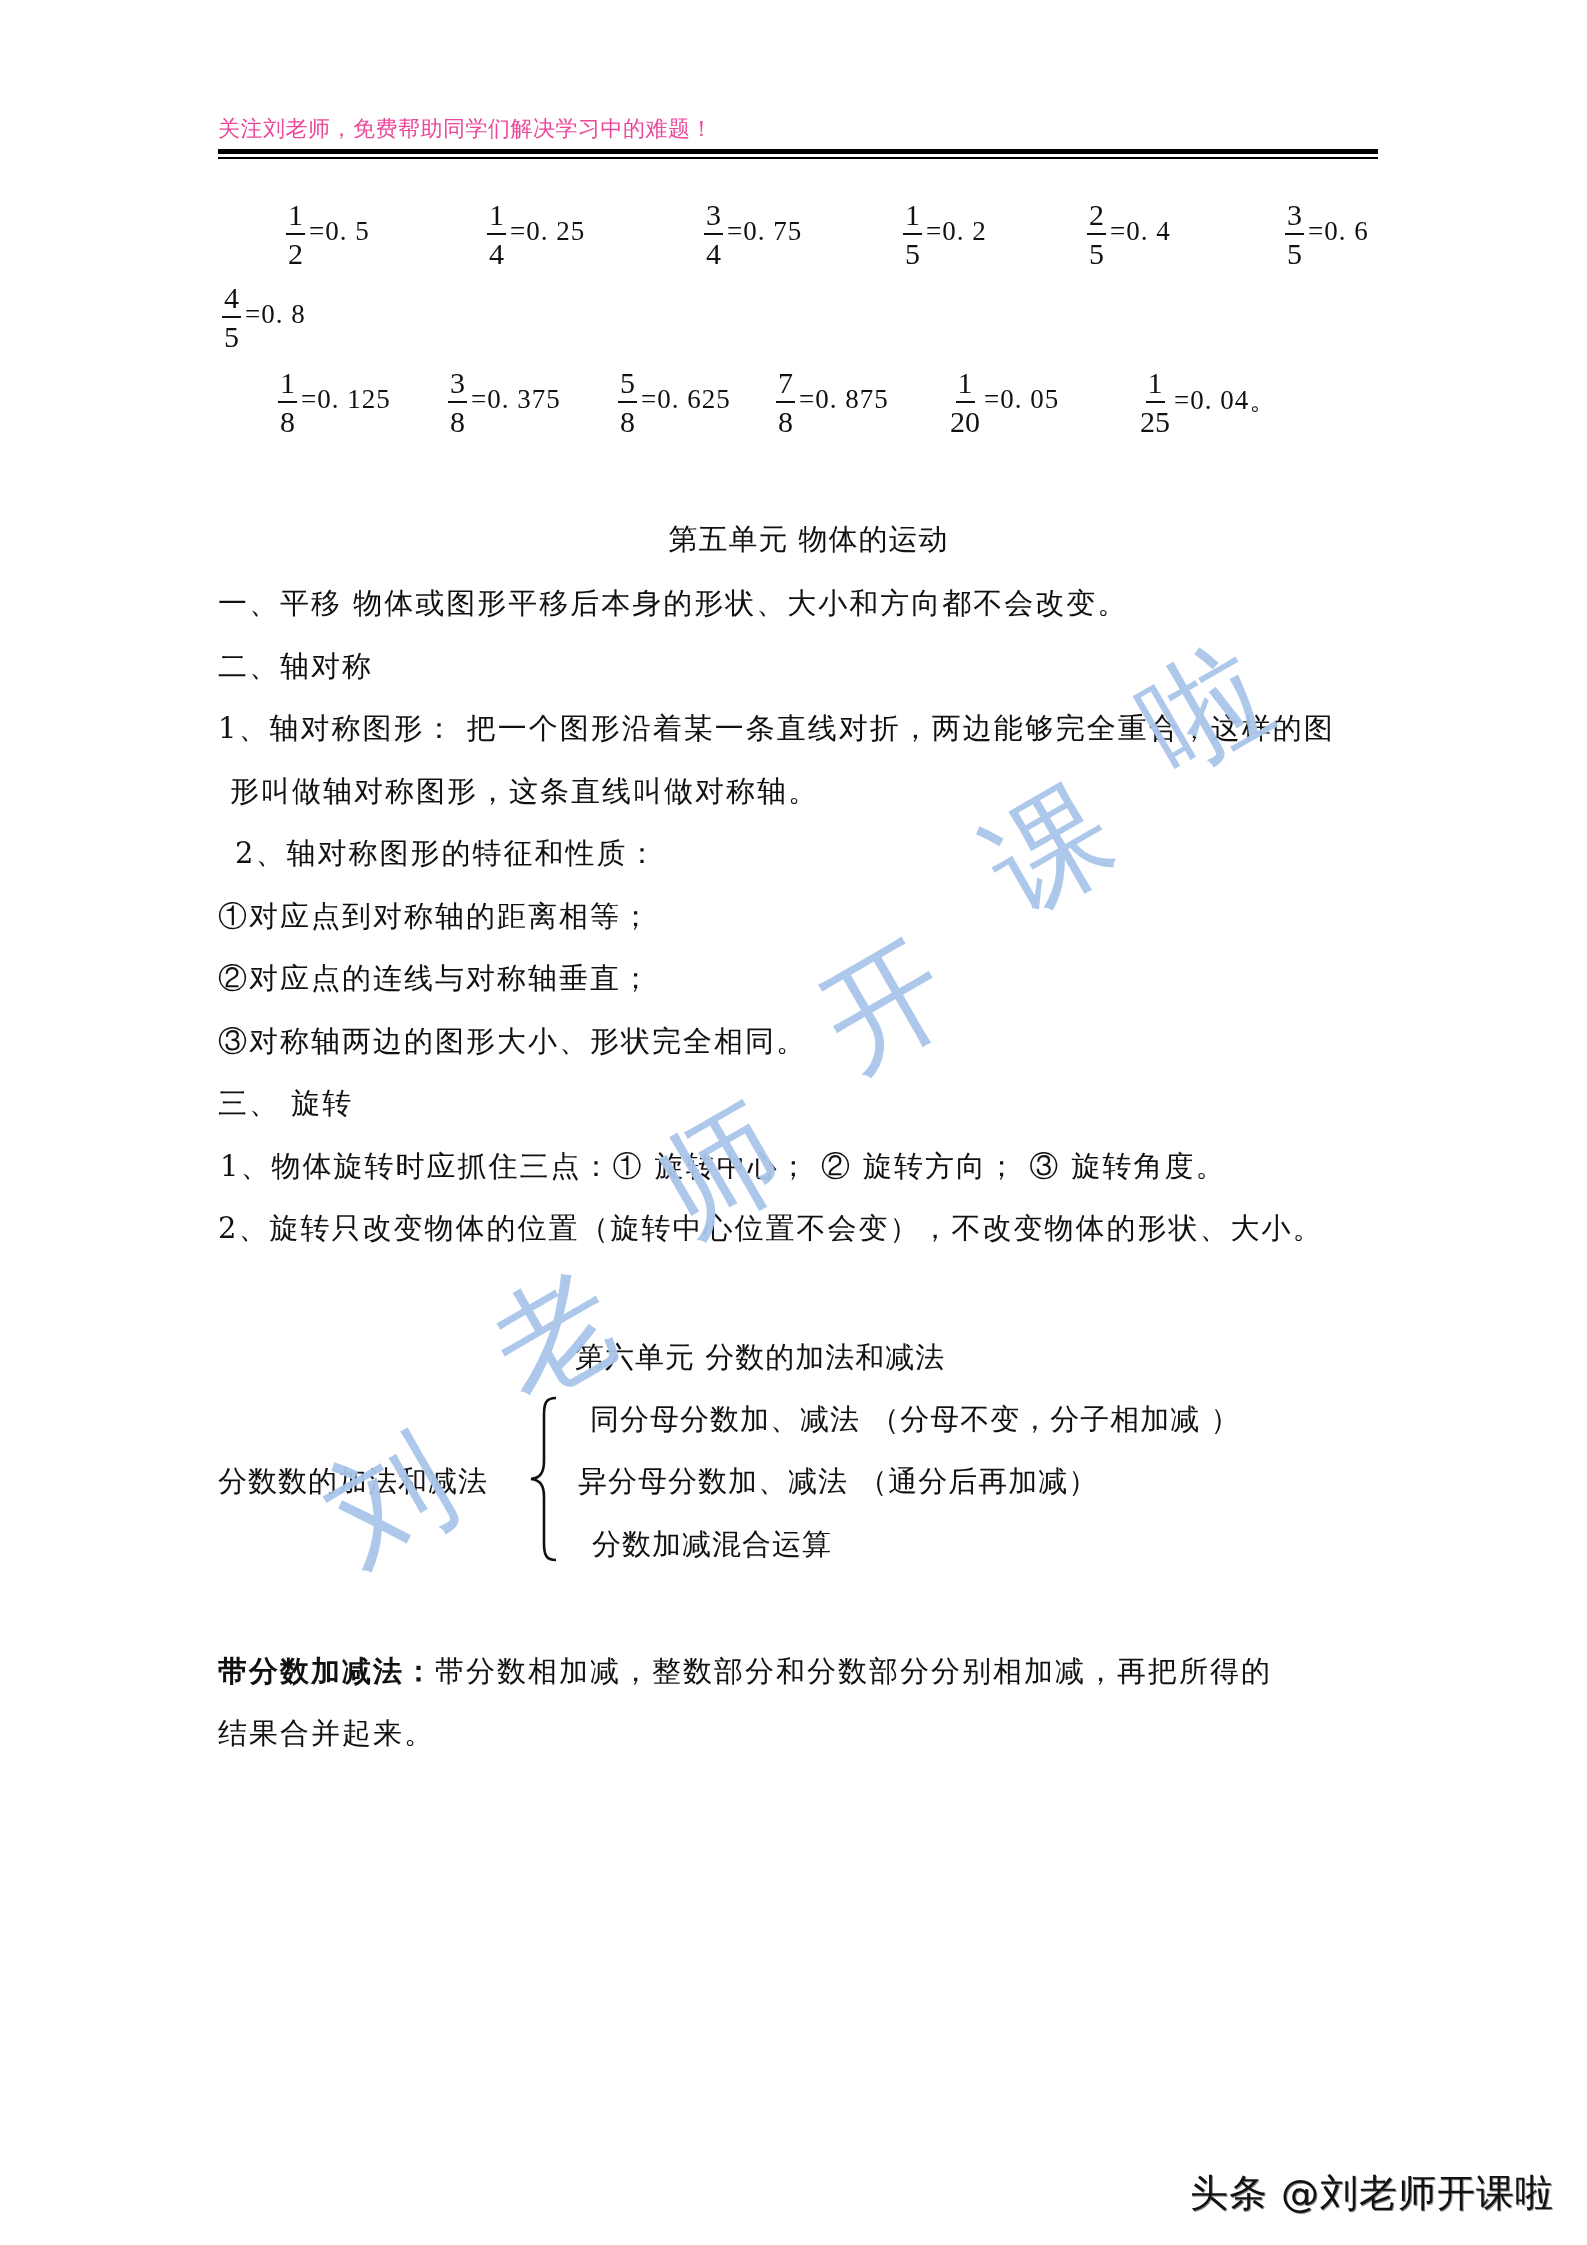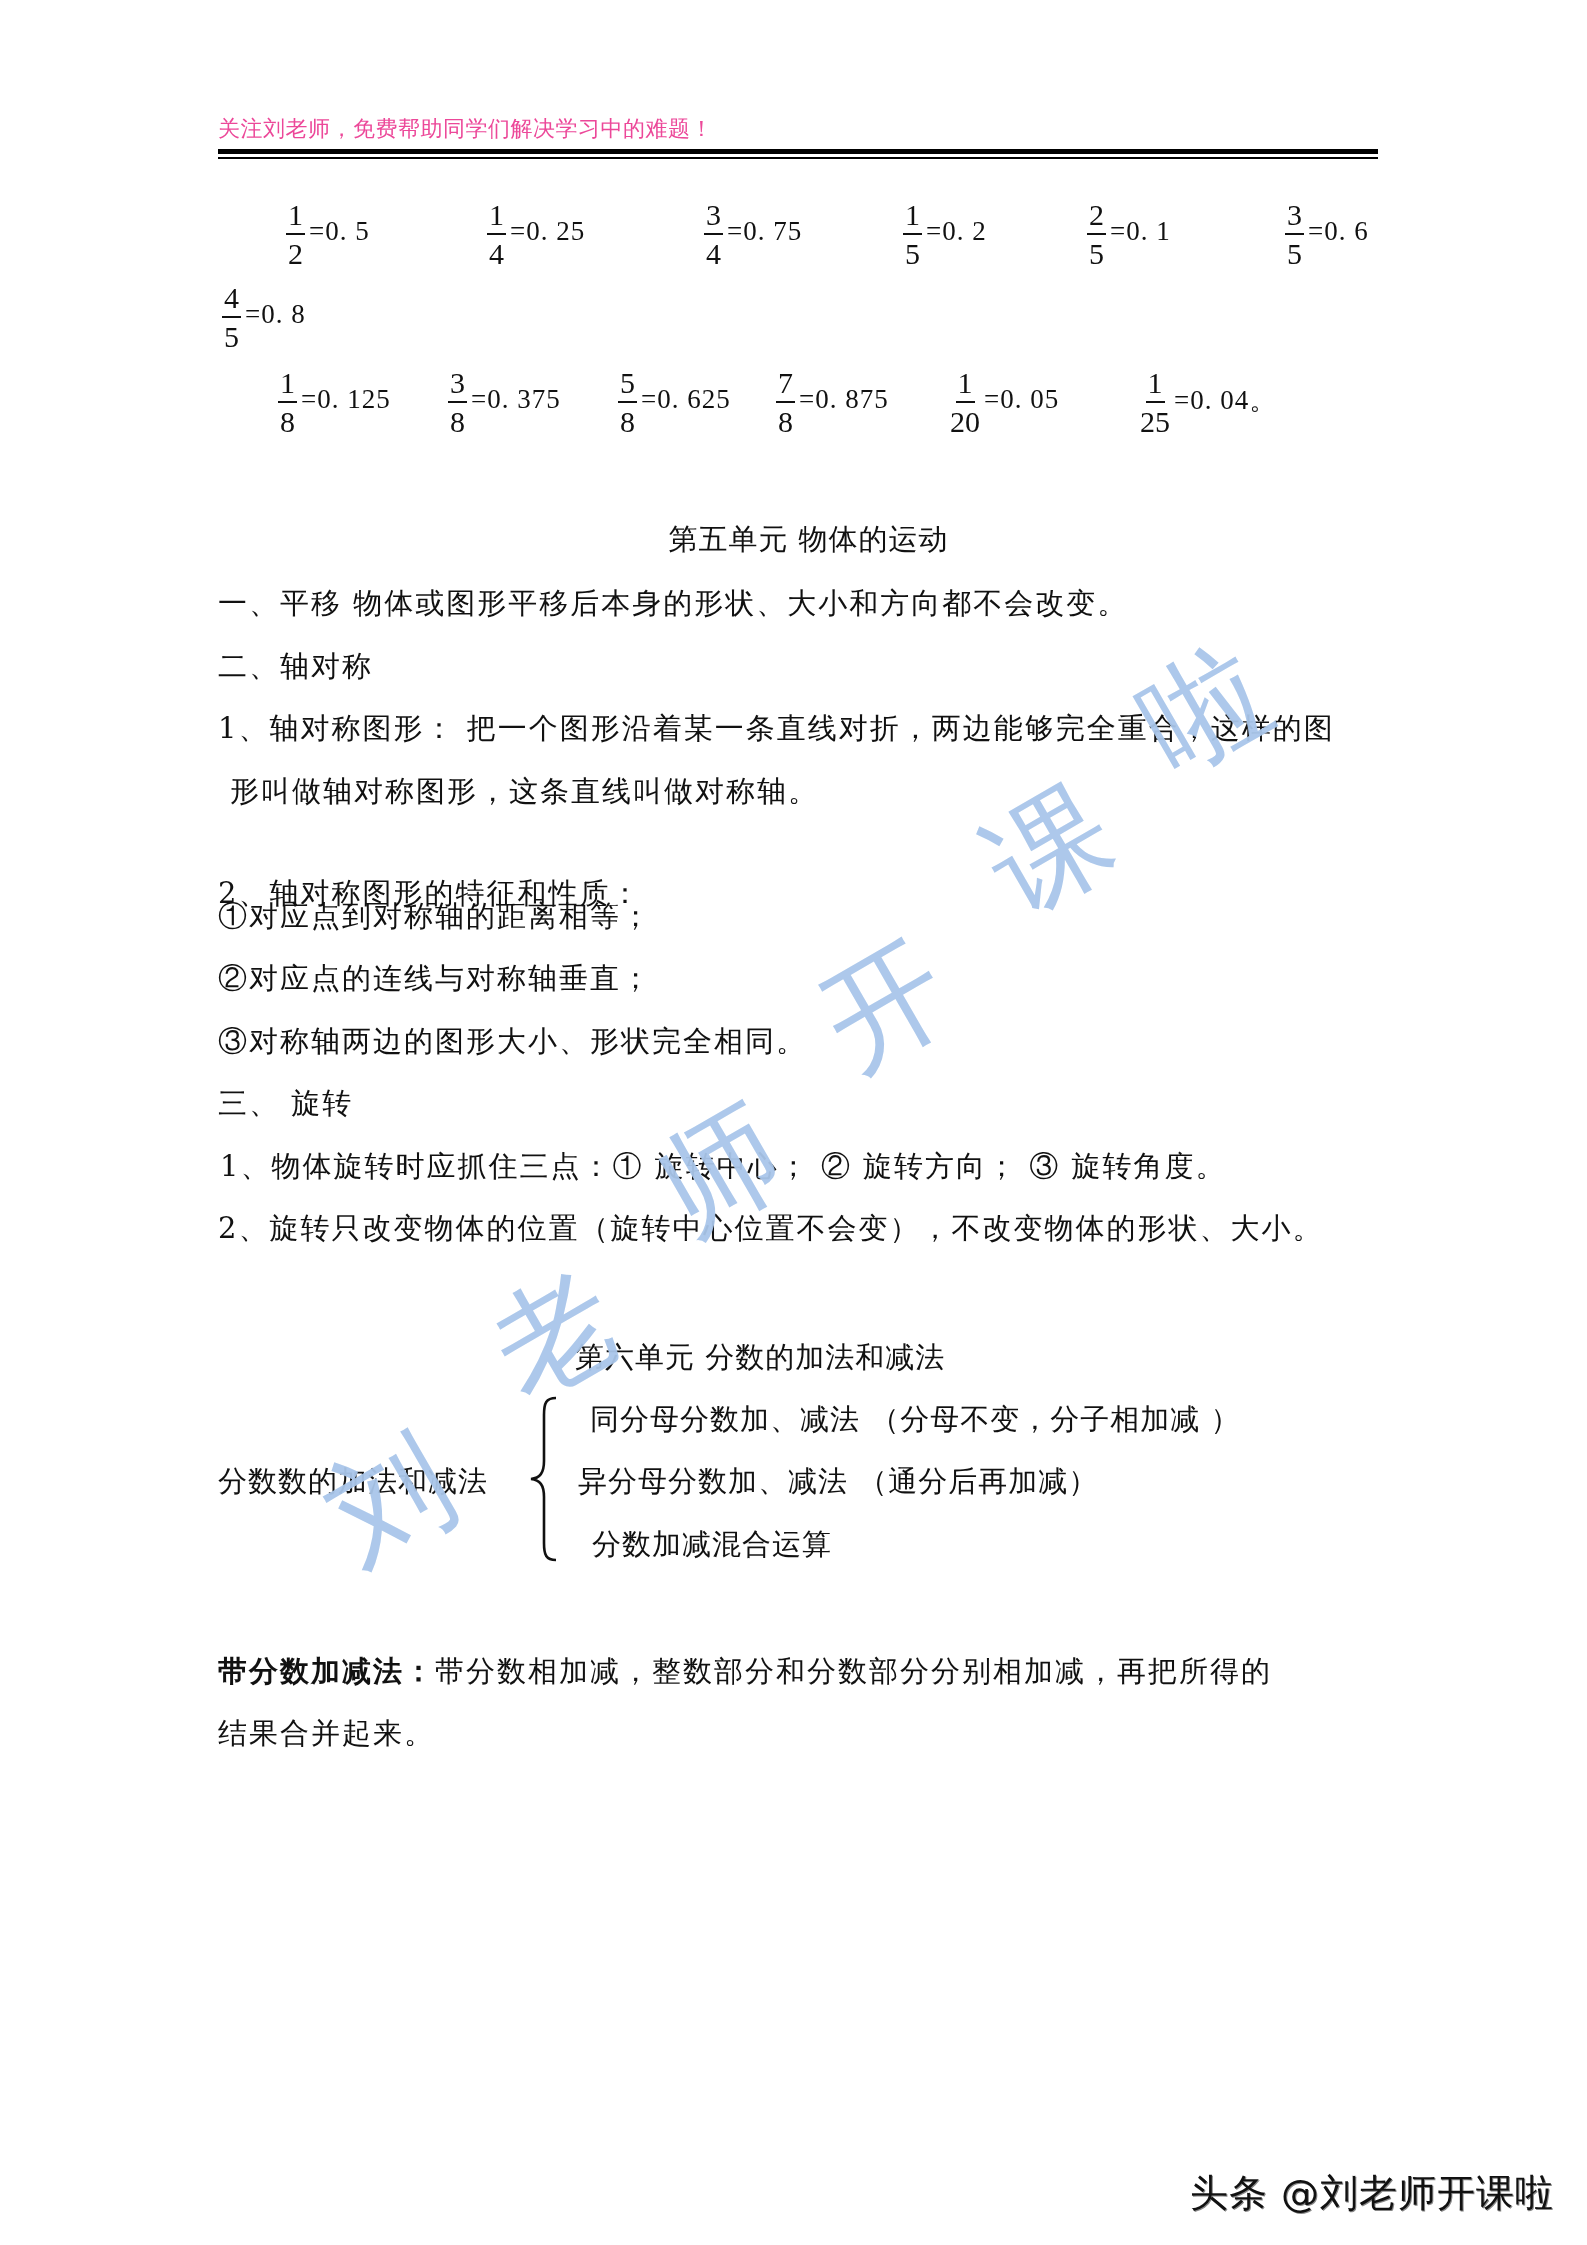--- a/index.html
+++ b/index.html
@@ -73,21 +73,21 @@
       <span class="num">1</span>
       <span class="den">5</span>
     </span>
   <span class="frac-val">=0. 2</span>
 </div>
 <div class="frac-item" style="left:1087px; top:200px;">
   <span class="frac">
       <span class="num">2</span>
       <span class="den">5</span>
     </span>
-  <span class="frac-val">=0. 1</span>
+  <span class="frac-val">=0. 4</span>
 </div>
 <div class="frac-item" style="left:1285px; top:200px;">
   <span class="frac">
       <span class="num">3</span>
       <span class="den">5</span>
     </span>
   <span class="frac-val">=0. 6</span>
 </div>
 
 <div class="frac-item" style="left:222px; top:283px;">
@@ -139,21 +139,21 @@
       <span class="den">25</span>
     </span>
   <span class="frac-val">=0. 04。</span>
 </div>
 
 <div class="abs title" style="left:0; width:1587px; text-align:center; top:520px; padding-left:30px; box-sizing:border-box;">第五单元    物体的运动</div>
 <div class="abs line" style="left:218px; top:584px;">一、平移      物体或图形平移后本身的形状、大小和方向都不会改变。</div>
 <div class="abs line" style="left:218px; top:647px;">二、轴对称</div>
 <div class="abs line" style="left:218px; top:709px;">1、轴对称图形：  把一个图形沿着某一条直线对折，两边能够完全重合，这样的图</div>
 <div class="abs line" style="left:218px; top:772px;margin-left:12px;">形叫做轴对称图形，这条直线叫做对称轴。</div>
-<div class="abs line" style="left:218px; top:834px;margin-top:40px;">2、轴对称图形的特征和性质：</div>
+<div class="abs line" style="left:235px; top:834px;">2、轴对称图形的特征和性质：</div>
 <div class="abs line" style="left:218px; top:897px;">①对应点到对称轴的距离相等；</div>
 <div class="abs line" style="left:218px; top:959px;">②对应点的连线与对称轴垂直；</div>
 <div class="abs line" style="left:218px; top:1022px;">③对称轴两边的图形大小、形状完全相同。</div>
 <div class="abs line" style="left:218px; top:1084px;">三、  旋转</div>
 <div class="abs line" style="left:208px; top:1147px;margin-left:12px;">1、物体旋转时应抓住三点：① 旋转中心； ② 旋转方向； ③ 旋转角度。</div>
 <div class="abs line" style="left:218px; top:1209px;">2、旋转只改变物体的位置（旋转中心位置不会变），不改变物体的形状、大小。</div>
 
 <div class="abs title" style="left:575px; top:1338px;">第六单元     分数的加法和减法</div>
 <div class="abs line" style="left:218px; top:1462px; letter-spacing:1px;">分数数的加法和减法</div>
 <svg class="abs brace" viewBox="0 0 30 168">

